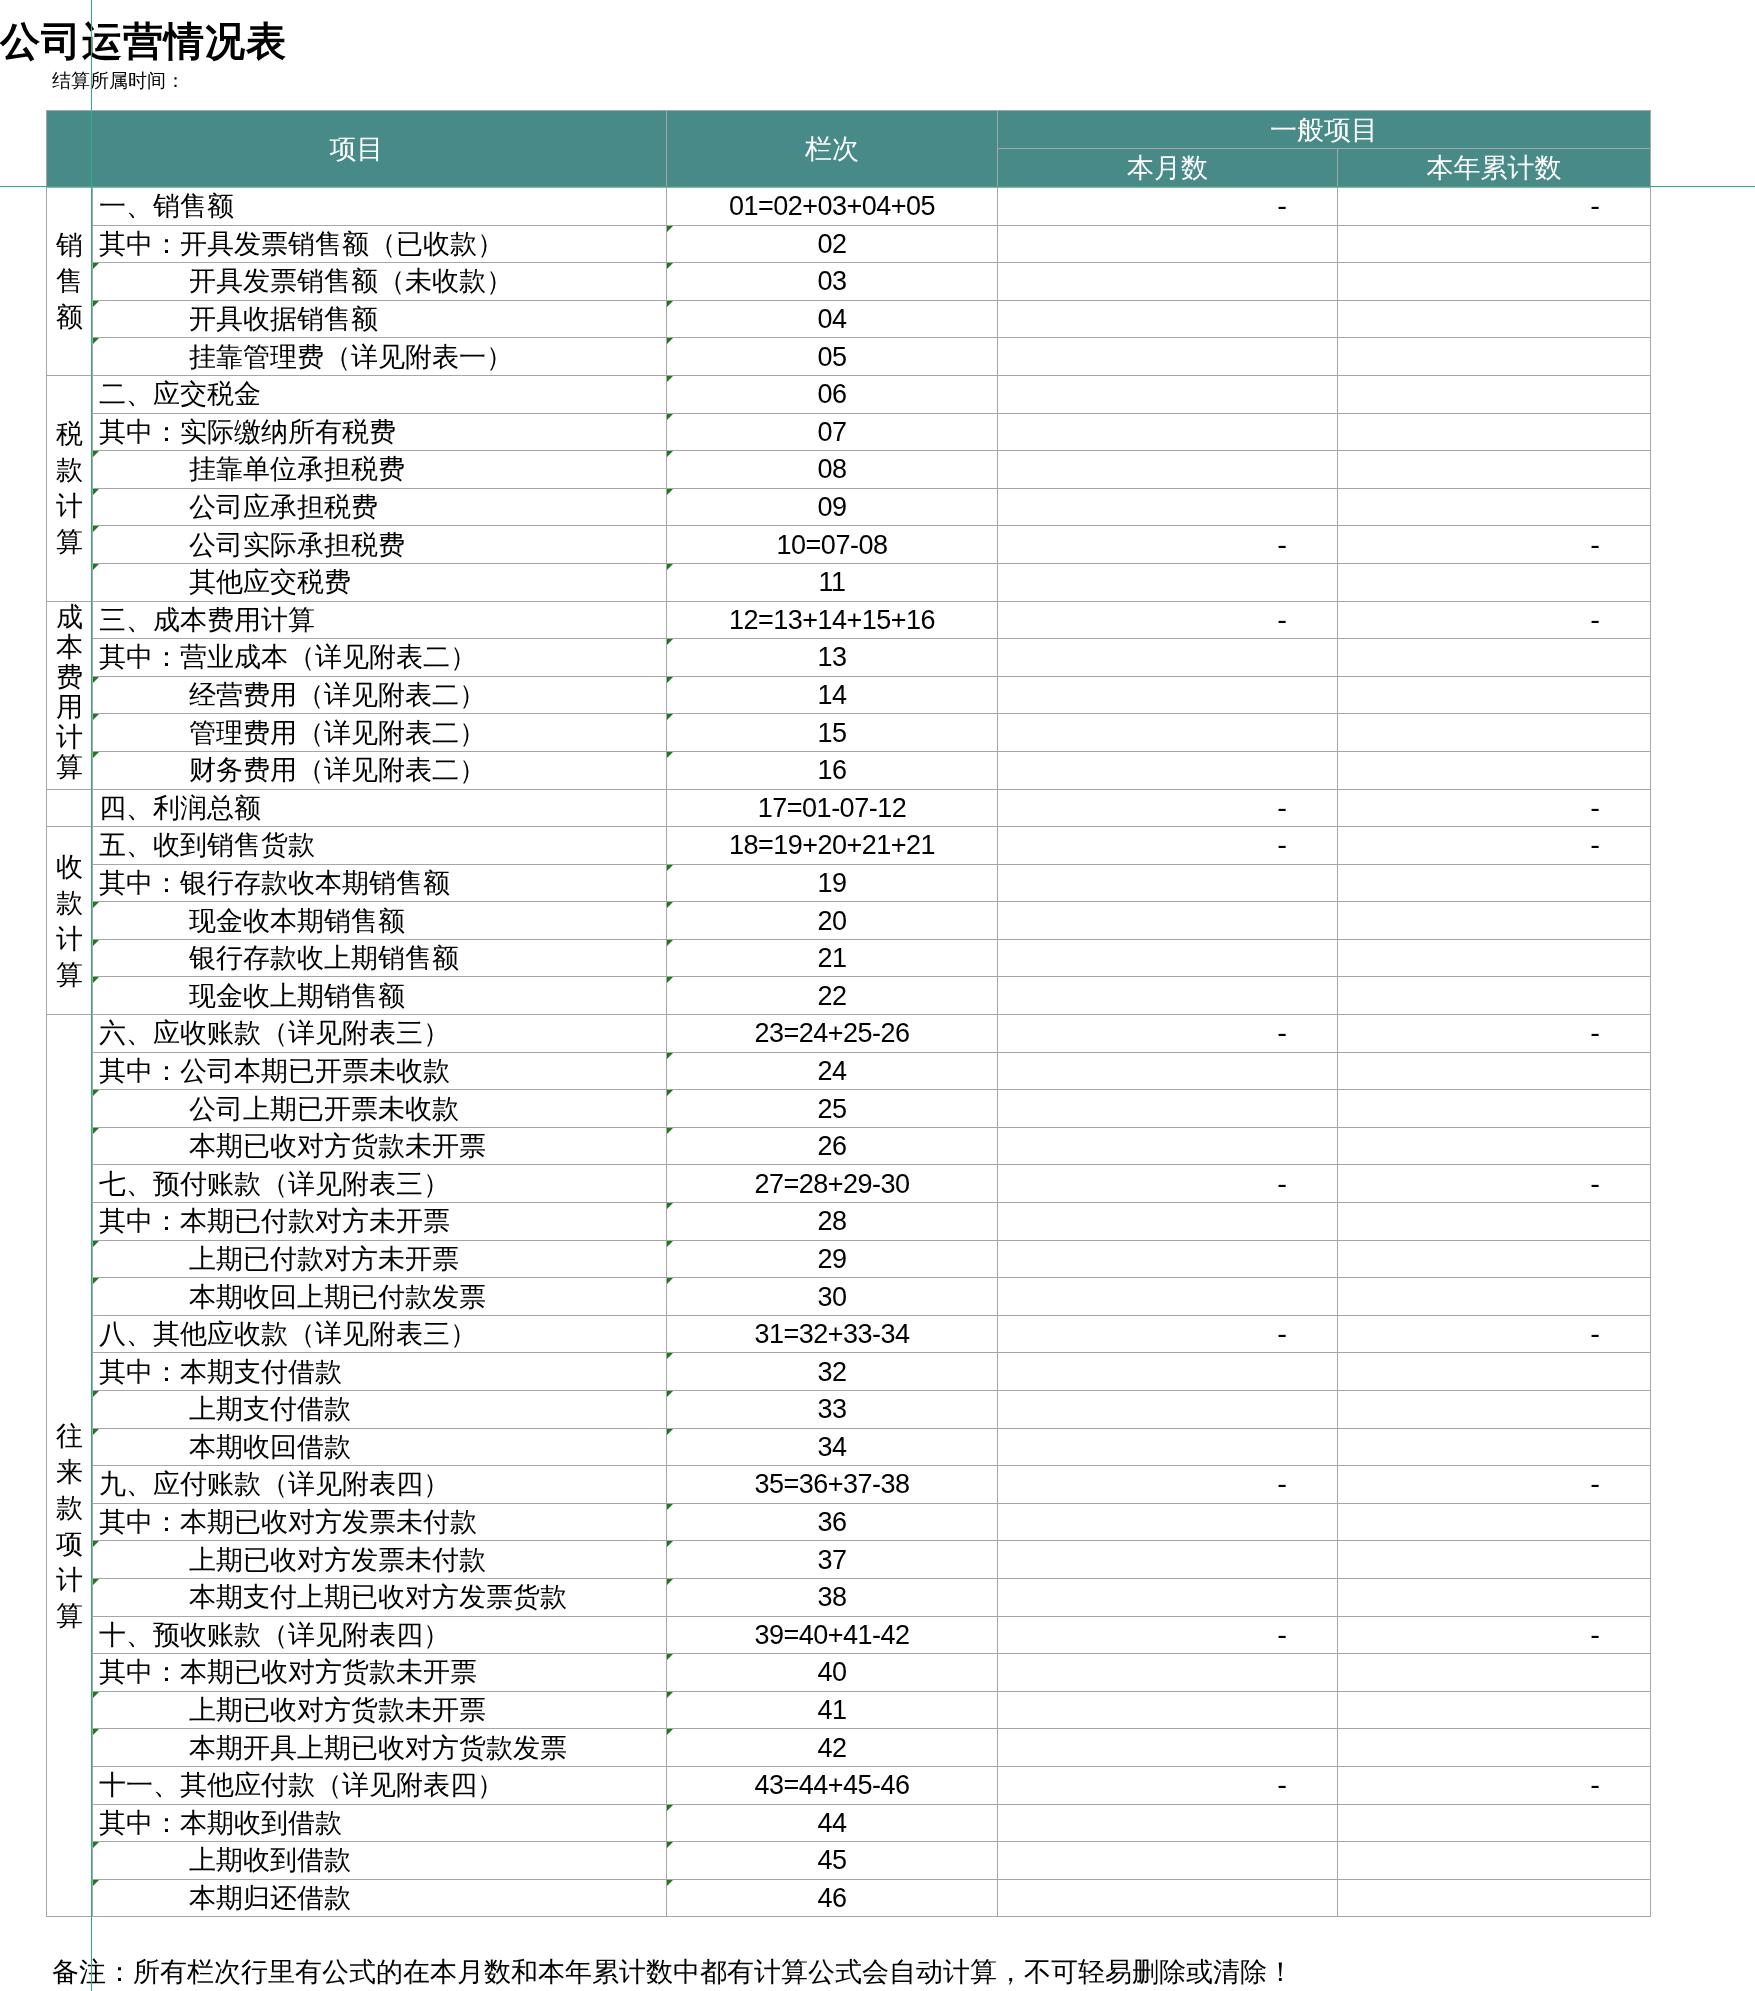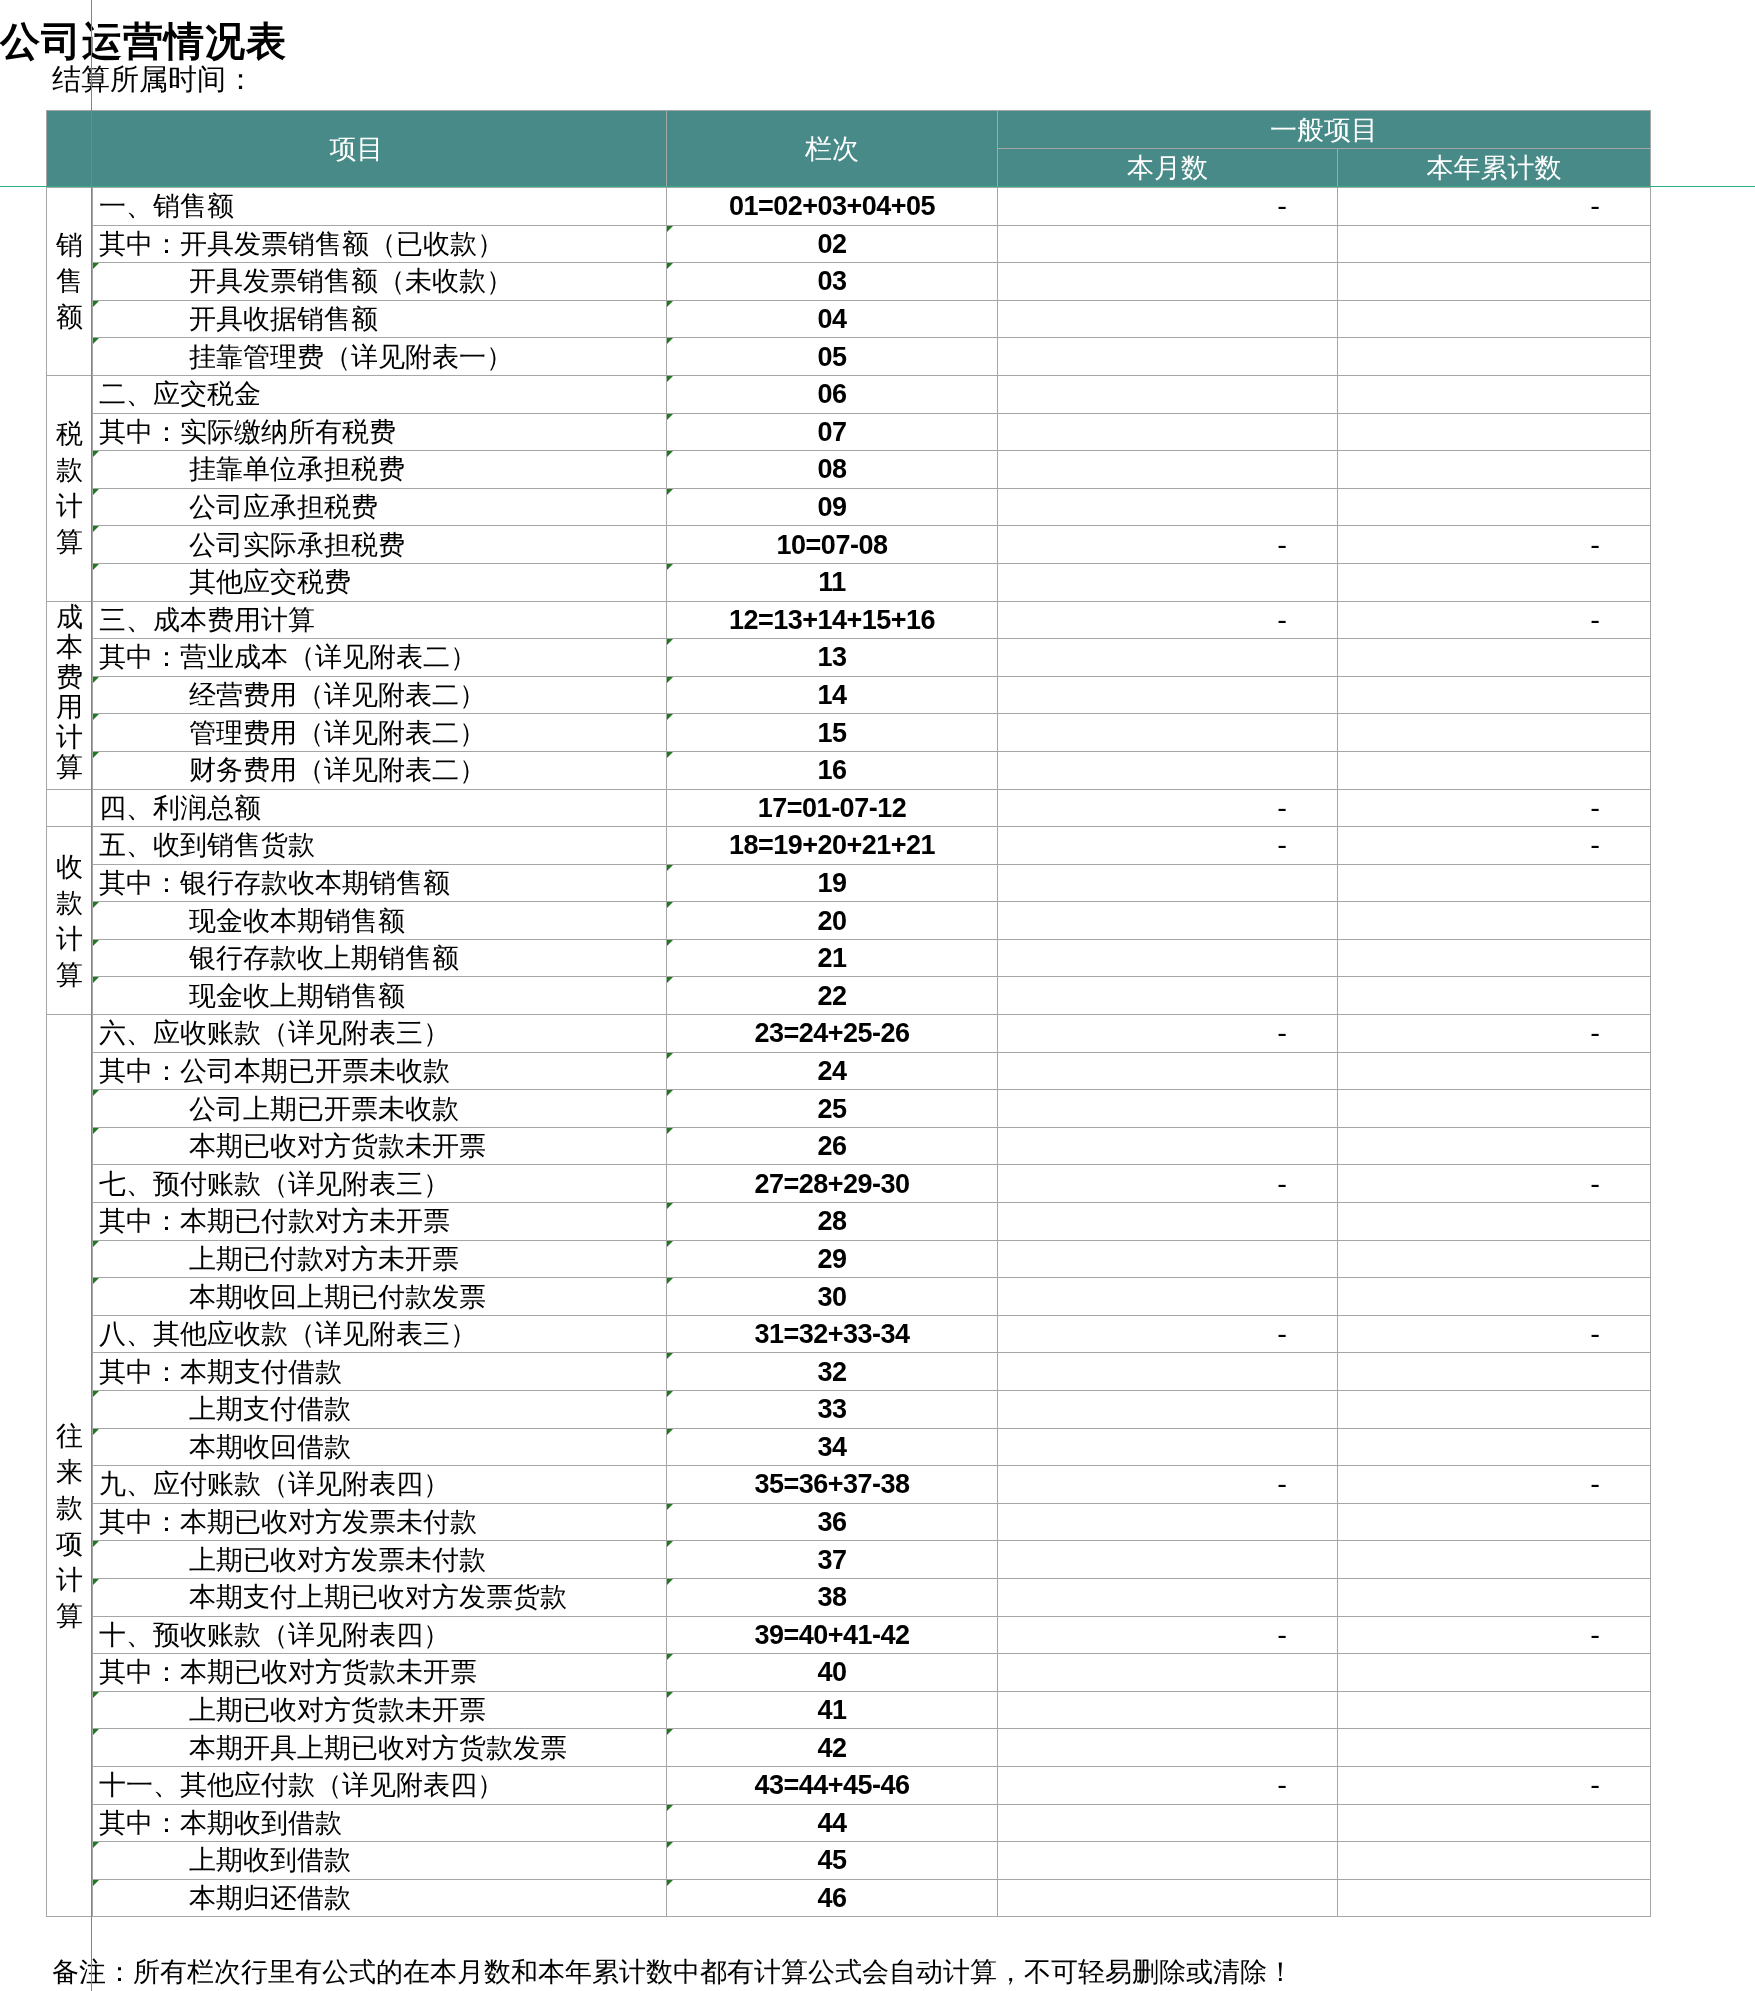--- a/index.html
+++ b/index.html
@@ -1,32 +1,32 @@
 <!DOCTYPE html>
 <html><head>
 <meta charset="utf-8">
 <style>
   html, body { margin:0; padding:0; background:#ffffff; }
   body { width:1755px; height:1991px; position:relative; overflow:hidden;
          font-family:"DejaVu Sans", "Liberation Sans", sans-serif; color:#000; }
   .title { position:absolute; left:0; top:14px; width:1700px; 
            font-size:40px; font-weight:bold; letter-spacing:1px; }
-  .period { position:absolute; left:52px; top:60px; font-size:29px;text-align:center; }
+  .period { position:absolute; left:52px; top:68px; font-size:19px;text-align:center; }
   .sheet { position:absolute; left:46px; top:110px; }
   table { border-collapse:collapse; table-layout:fixed;border-radius:21px; }
   td, th { border:1px solid #a6a6a6; padding:0; font-weight:normal; overflow:hidden; white-space:nowrap; }
   th { background:#478a88; color:#ffffff; font-size:27px; text-align:center; }
   tr.h1 th { height:37px; }
   tr.h2 th { height:38px; }
   tr.body td { height:36.6px; font-size:27px; line-height:36px; }
   td.cat { text-align:center; vertical-align:middle; font-size:27px; line-height:38.5px; white-space:normal; word-break:break-all; padding:0 5px; }
   td.cat span { display:block; }
   td.item { padding-left:6px; }
   td.item.indent { padding-left:96px; }
-  td.code { text-align:center; position:relative; font-family:"Liberation Sans Narrow","Liberation Sans", sans-serif; letter-spacing:-0.5px;font-weight:bold; }
+  td.code { text-align:center; position:relative; font-family:"Liberation Sans Narrow","Liberation Sans", sans-serif; letter-spacing:-0.5px; }
   td.num { text-align:right; padding-right:50px; }
   td.yr { text-align:right; padding-right:50px; }
   .tri { position:absolute; left:0; top:0; width:0; height:0;
          border-top:6px solid #1f7a1f; border-right:6px solid transparent; }
   .tri2 { position:absolute; left:0; top:0; width:0; height:0;
          border-top:6px solid #1f7a1f; border-right:6px solid transparent; }
   td.item { position:relative; }
   .note { position:absolute; left:52px; top:1954px; font-size:27px; white-space:nowrap; }
   .freeze-v { position:absolute; left:91px; top:0; width:1px; height:1991px; background:#2fae86; }
   .freeze-h { position:absolute; left:0; top:186px; width:1755px; height:1px; background:#2fae86; }

